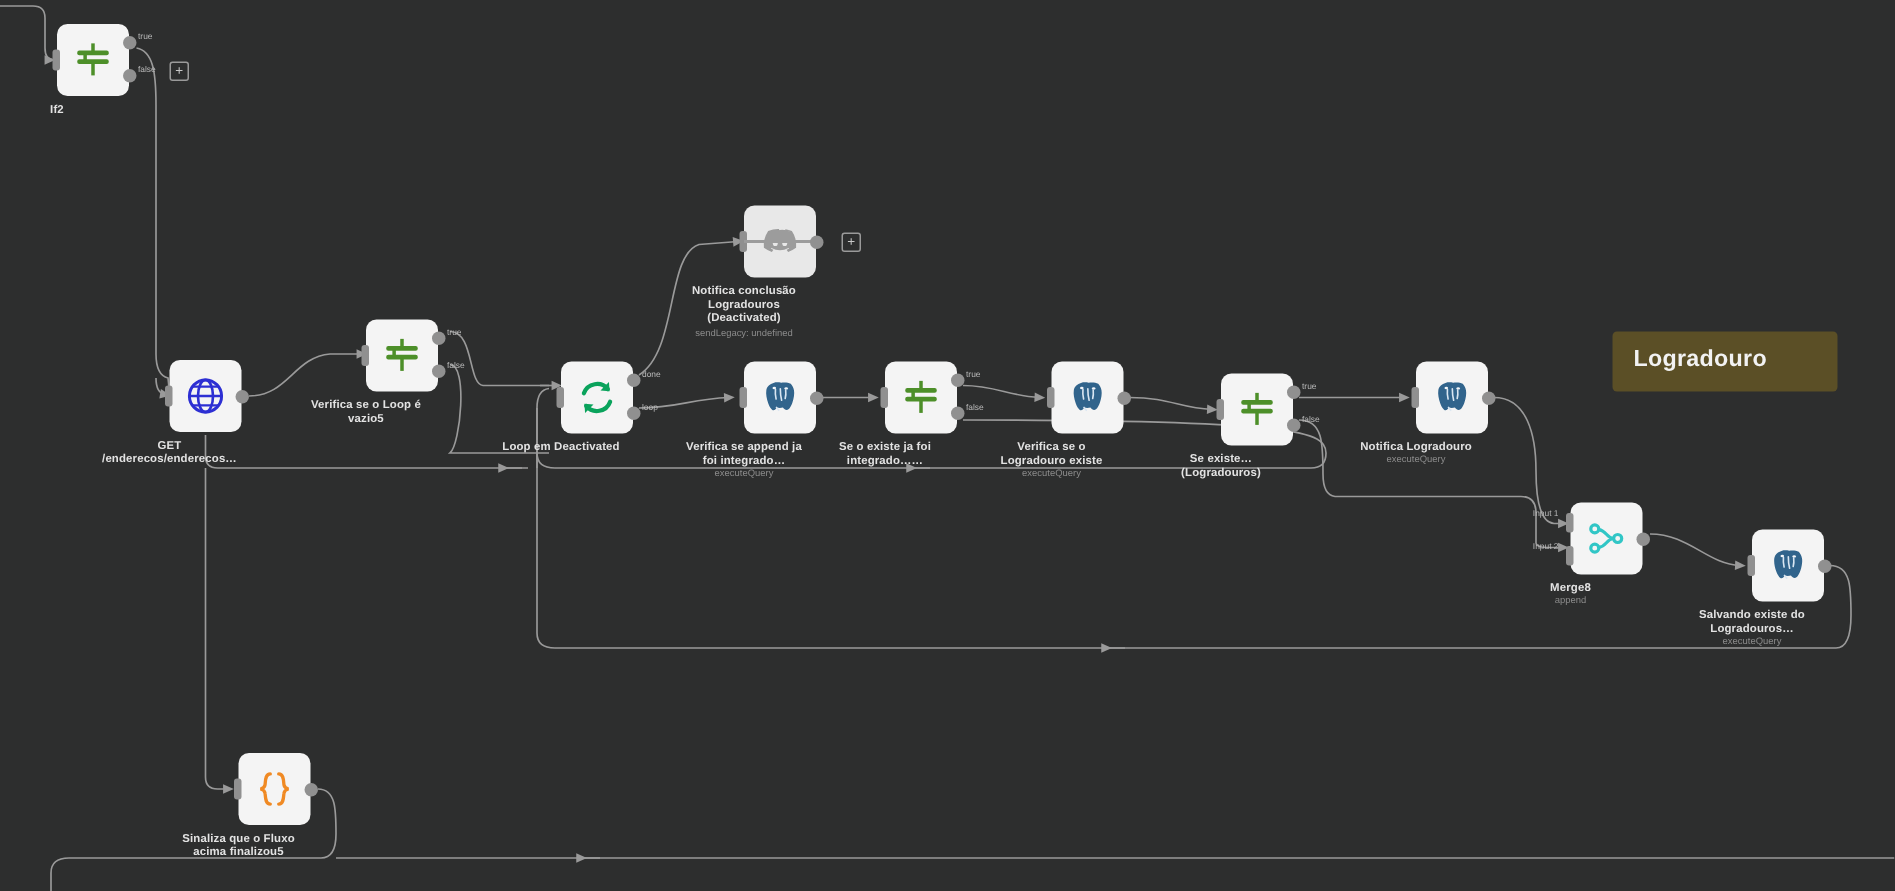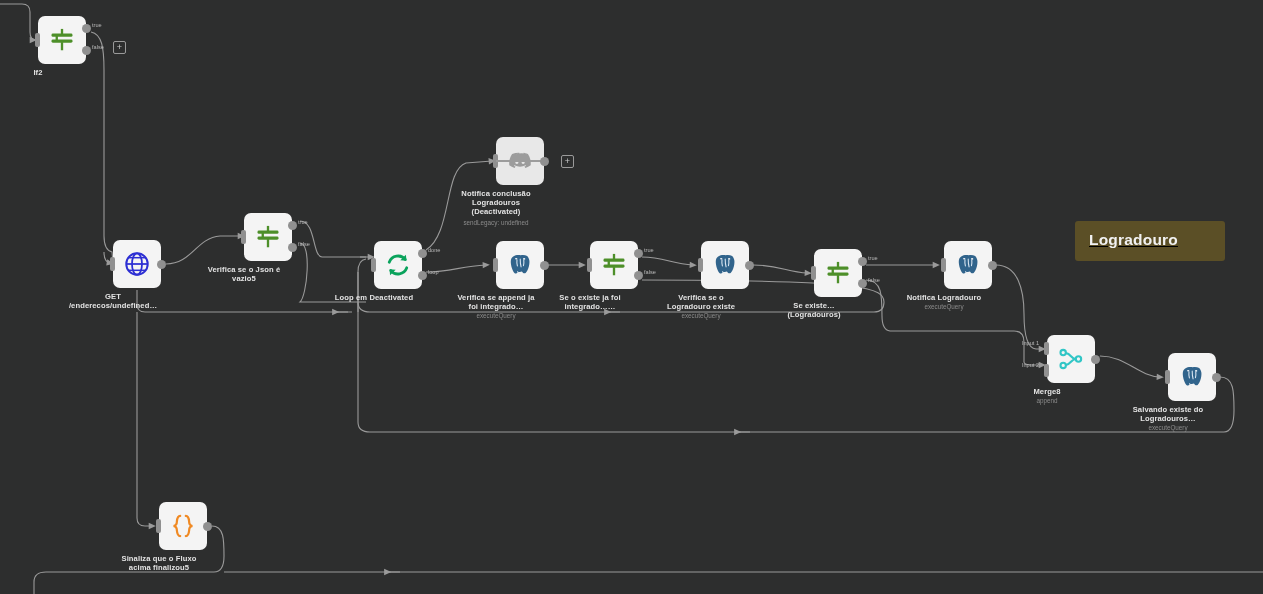--- a/index.html
+++ b/index.html
@@ -120,21 +120,20 @@
     text-align: center;
     background: #2d2e2e;
   }
   
   .sticky {
     position: absolute;
     background: #5b4f26;
     border-radius: 3px;
     box-sizing: border-box;
     padding: 10px 14px;
-    text-decoration: underline;
   }
   .sticky-title {
     color: #f2f2f2;
     font-size: 15.5px;
     font-weight: bold;
     letter-spacing: .2px;
   }
   
   .ico { width: 28px; height: 28px; display:block; }
   .ico-sm { width: 26px; height: 26px; display:block; }
@@ -239,21 +238,21 @@
           <circle cx="12" cy="12" r="9.2" fill="none" stroke="#2d2fd3" stroke-width="1.7"></circle>
           <ellipse cx="12" cy="12" rx="4.3" ry="9.2" fill="none" stroke="#2d2fd3" stroke-width="1.5"></ellipse>
           <line x1="2.8" y1="12" x2="21.2" y2="12" stroke="#2d2fd3" stroke-width="1.5"></line>
           <line x1="4.4" y1="6.6" x2="19.6" y2="6.6" stroke="#2d2fd3" stroke-width="1.3"></line>
           <line x1="4.4" y1="17.4" x2="19.6" y2="17.4" stroke="#2d2fd3" stroke-width="1.3"></line>
         </svg>
       </span>
       <div class="ep-out"></div>
     </div>
     <div class="node-label">GET
-/enderecos/undefined…</div>
+/enderecos/enderecos…</div>
   </div>
 
   <div class="node-shell" style="left:244px; top:213px;">
     <div class="node">
       <div class="ep-in"></div>
       <span>
         <svg class="ico" viewBox="0 0 24 24">
           <rect x="3" y="6.5" width="18" height="2.8" rx="1.2" fill="#4d8f29"></rect>
           <rect x="3" y="11.5" width="18" height="2.8" rx="1.2" fill="#4d8f29"></rect>
           <rect x="11" y="2.5" width="2" height="5" fill="#4d8f29"></rect>
@@ -261,21 +260,21 @@
           <rect x="6.5" y="8.6" width="2" height="4" fill="#4d8f29"></rect>
         </svg>
       </span>
       <div class="ep-out two-a">
         <span class="ep-label">true</span>
       </div>
       <div class="ep-out two-b">
         <span class="ep-label">false</span>
       </div>
     </div>
-    <div class="node-label">Verifica se o Json é
+    <div class="node-label">Verifica se o Loop é
 vazio5</div>
   </div>
 
   <div class="node-shell" style="left:496px; top:137px;">
     <div class="node deact">
       <div class="ep-in"></div>
       <span>
         <svg class="ico-sm" viewBox="0 0 24 24">
           <path d="M19.3 5.6A16 16 0 0 0 15.4 4.4l-.25.5a14 14 0 0 1 3.5 1.2 12.5 12.5 0 0 0-10.6-.03 14 14 0 0 1 3.5-1.2l-.25-.5A16 16 0 0 0 4.7 5.6C2.4 9.1 1.8 12.5 2.1 15.9a16.3 16.3 0 0 0 4.9 2.5l.95-1.35a10.6 10.6 0 0 1-1.6-.78l.4-.3a11.4 11.4 0 0 0 10.5 0l.4.3a10.6 10.6 0 0 1-1.6.78L17 18.4a16.3 16.3 0 0 0 4.9-2.5c.35-3.9-.6-7.3-2.6-10.3z" fill="#9c9c9c"></path>
           <ellipse cx="9.1" cy="13" rx="1.5" ry="1.8" fill="#e8e8e8"></ellipse>

